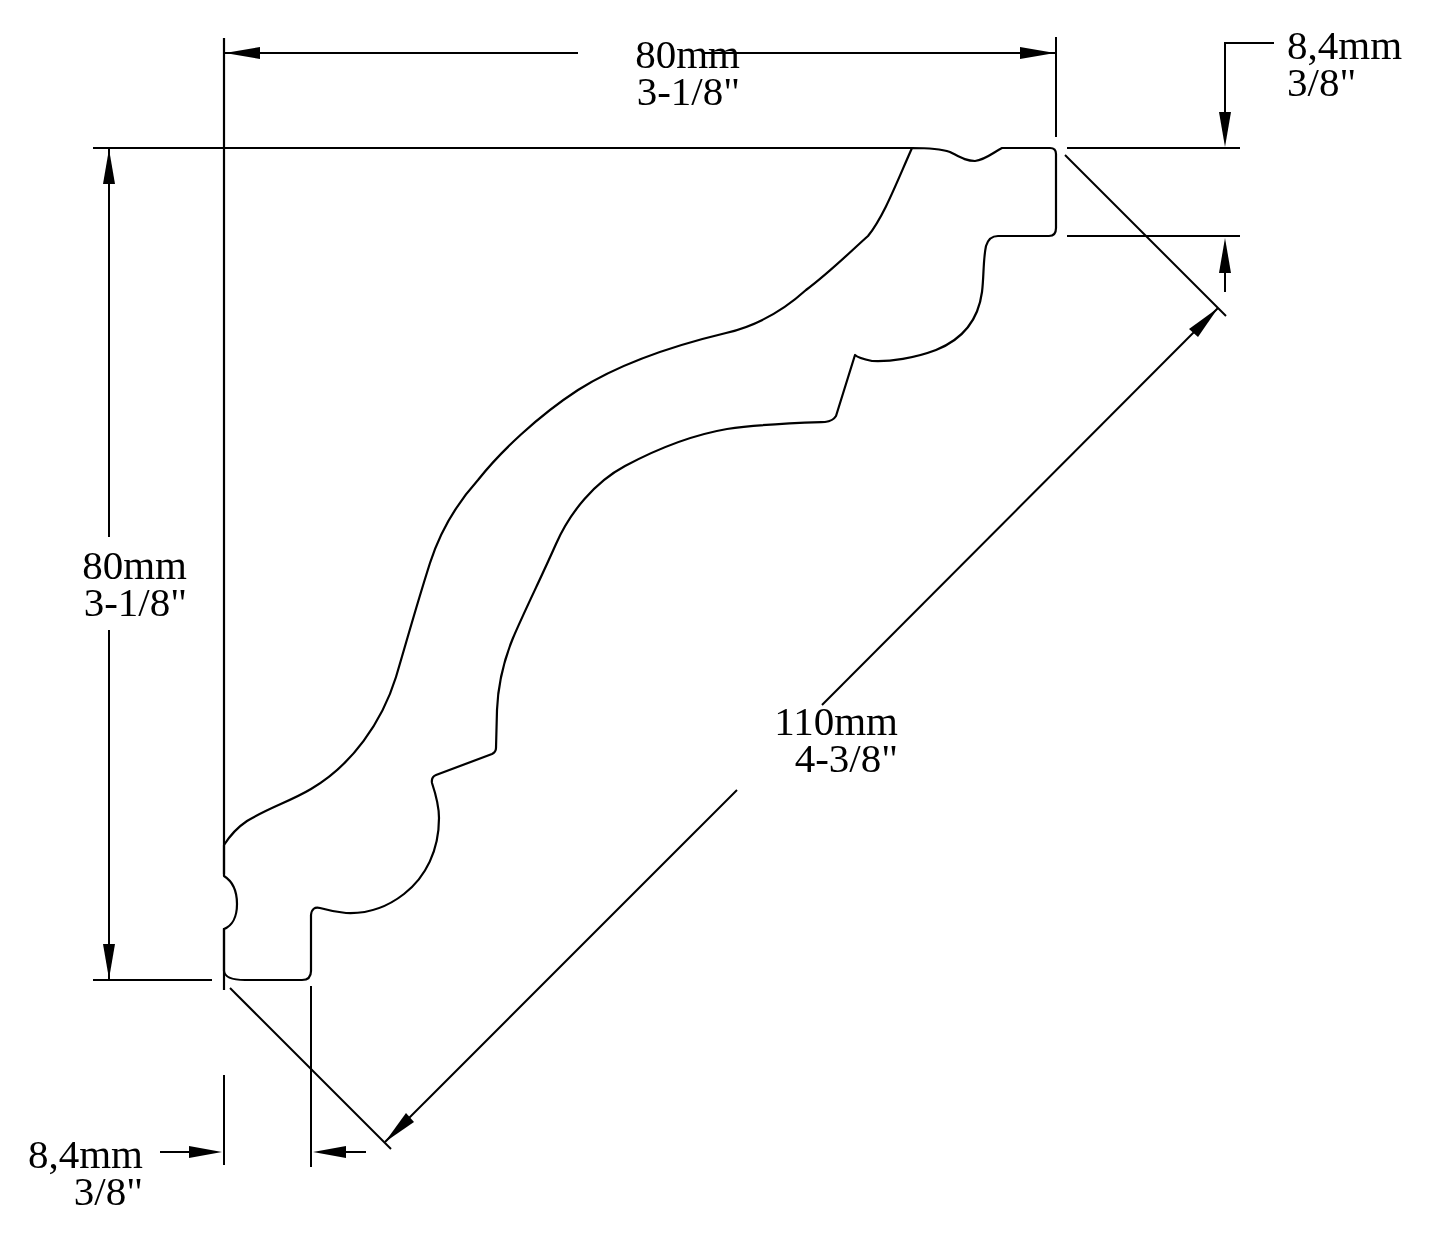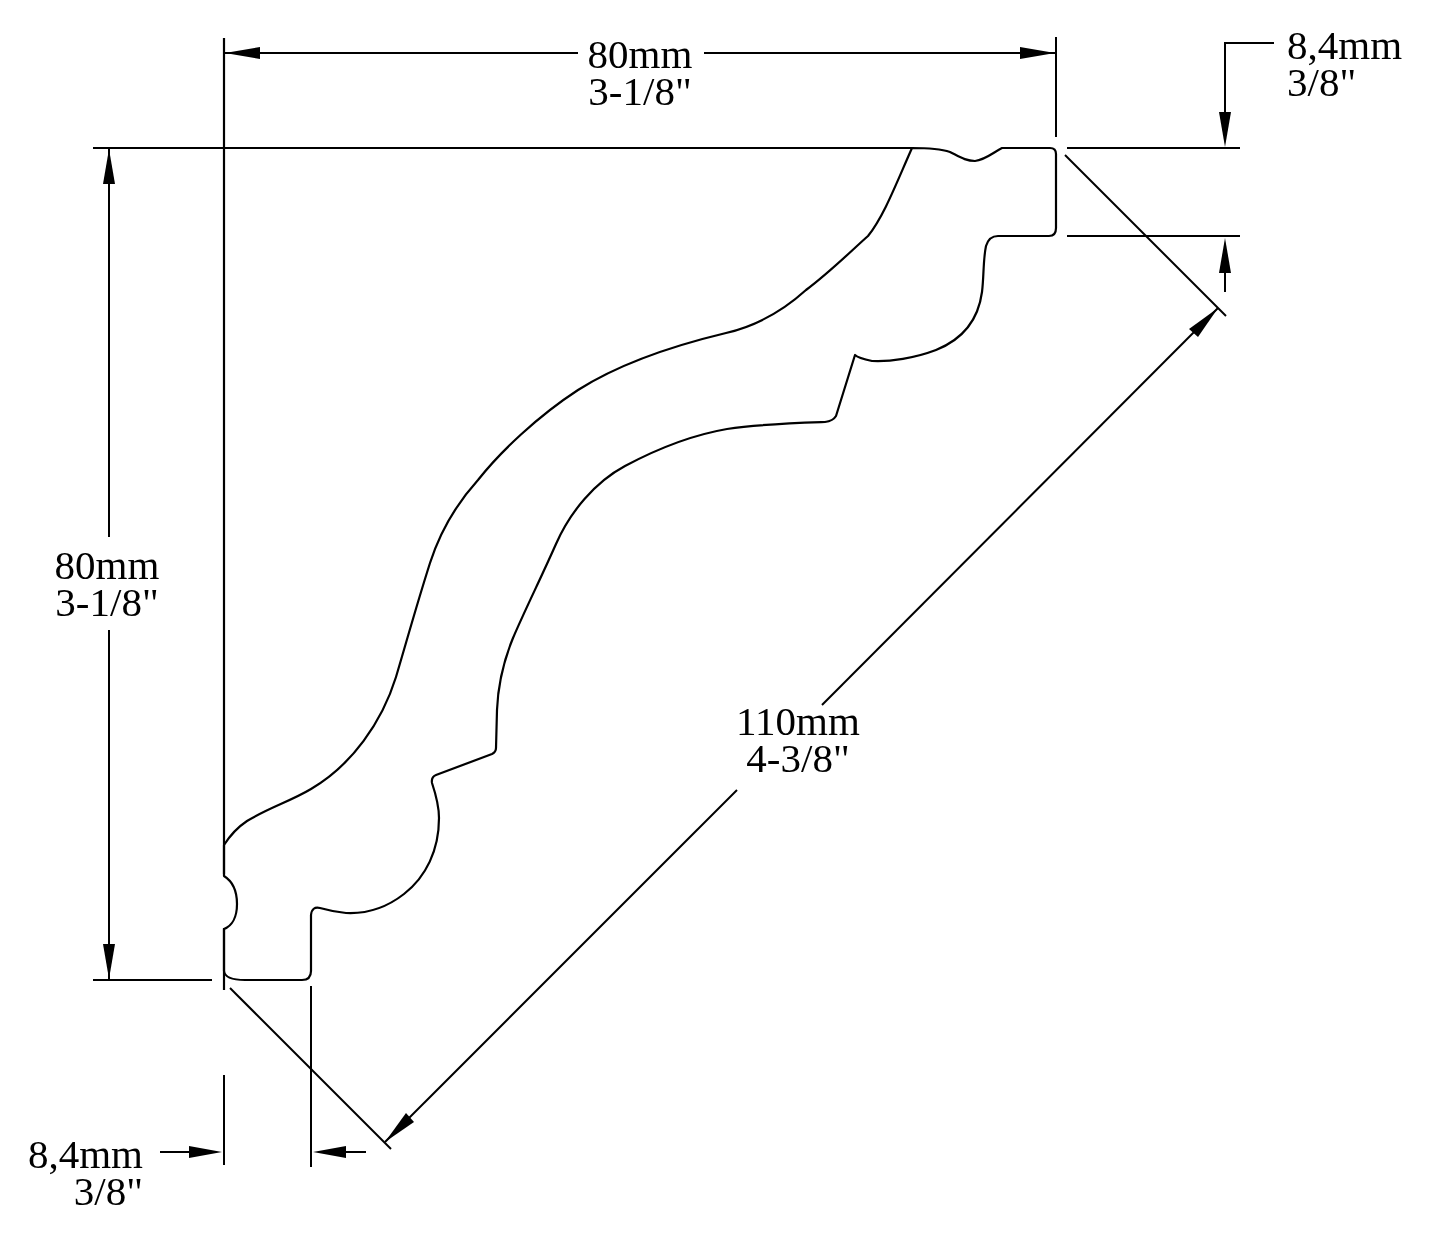--- a/index.html
+++ b/index.html
@@ -1,21 +1,21 @@
 <!DOCTYPE html>
 <html style="--line: #000000; --bg: #ffffff;"><head>
 <meta charset="utf-8">
 <style>
   html,body{margin:0;padding:0;background:#fff;}
   #stage{position:relative;width:1445px;height:1252px;background:var(--bg,#fff);overflow:hidden;
          font-family:"Liberation Serif","DejaVu Serif",serif;}
   #drawing{position:absolute;left:0;top:0;}
   .dim-label{position:absolute;color:var(--line,#000);font-size:41px;line-height:37px;
              white-space:pre;}
-  .center{text-align:center;}
+  .center{text-align:right;}
   .right{text-align:right;}
   .left{text-align:left;}
   svg .ln{stroke:var(--line,#000);stroke-width:2.2;fill:none;}
   svg .dim{stroke:var(--line,#000);stroke-width:2;fill:none;}
   svg .ah{fill:var(--line,#000);stroke:none;}
 </style>
 </head>
 <body>
 
 <div id="stage">

